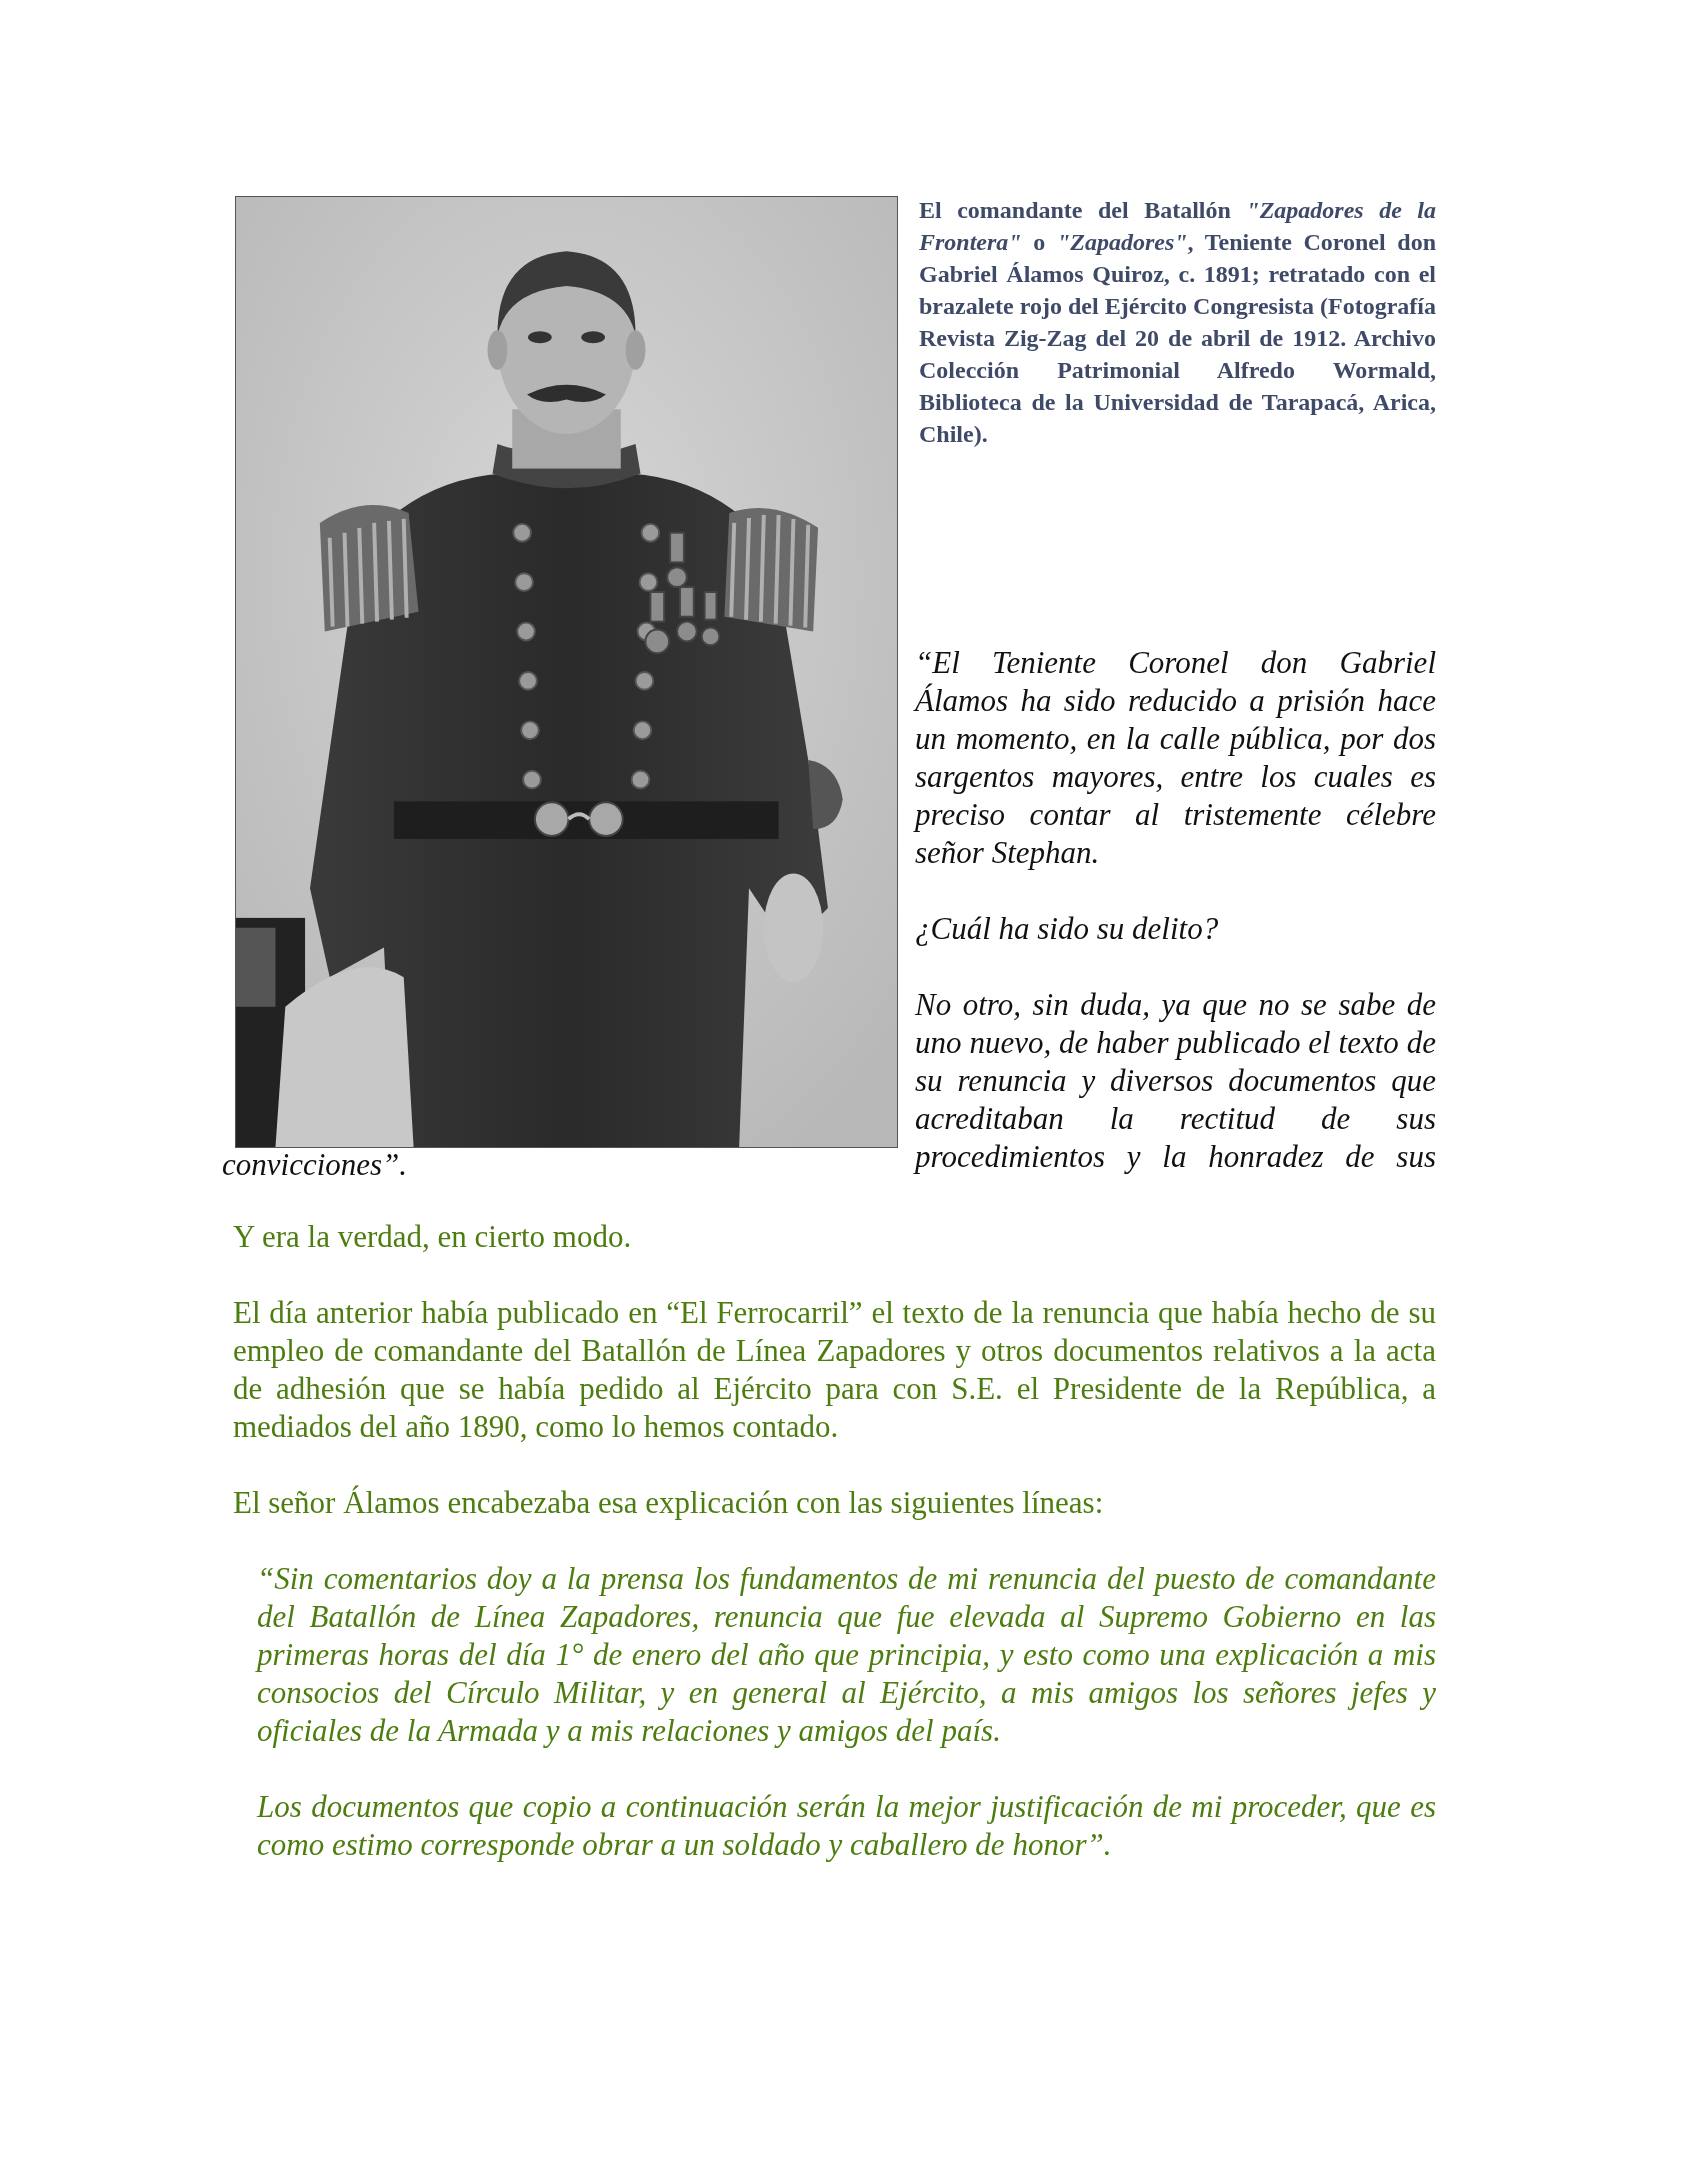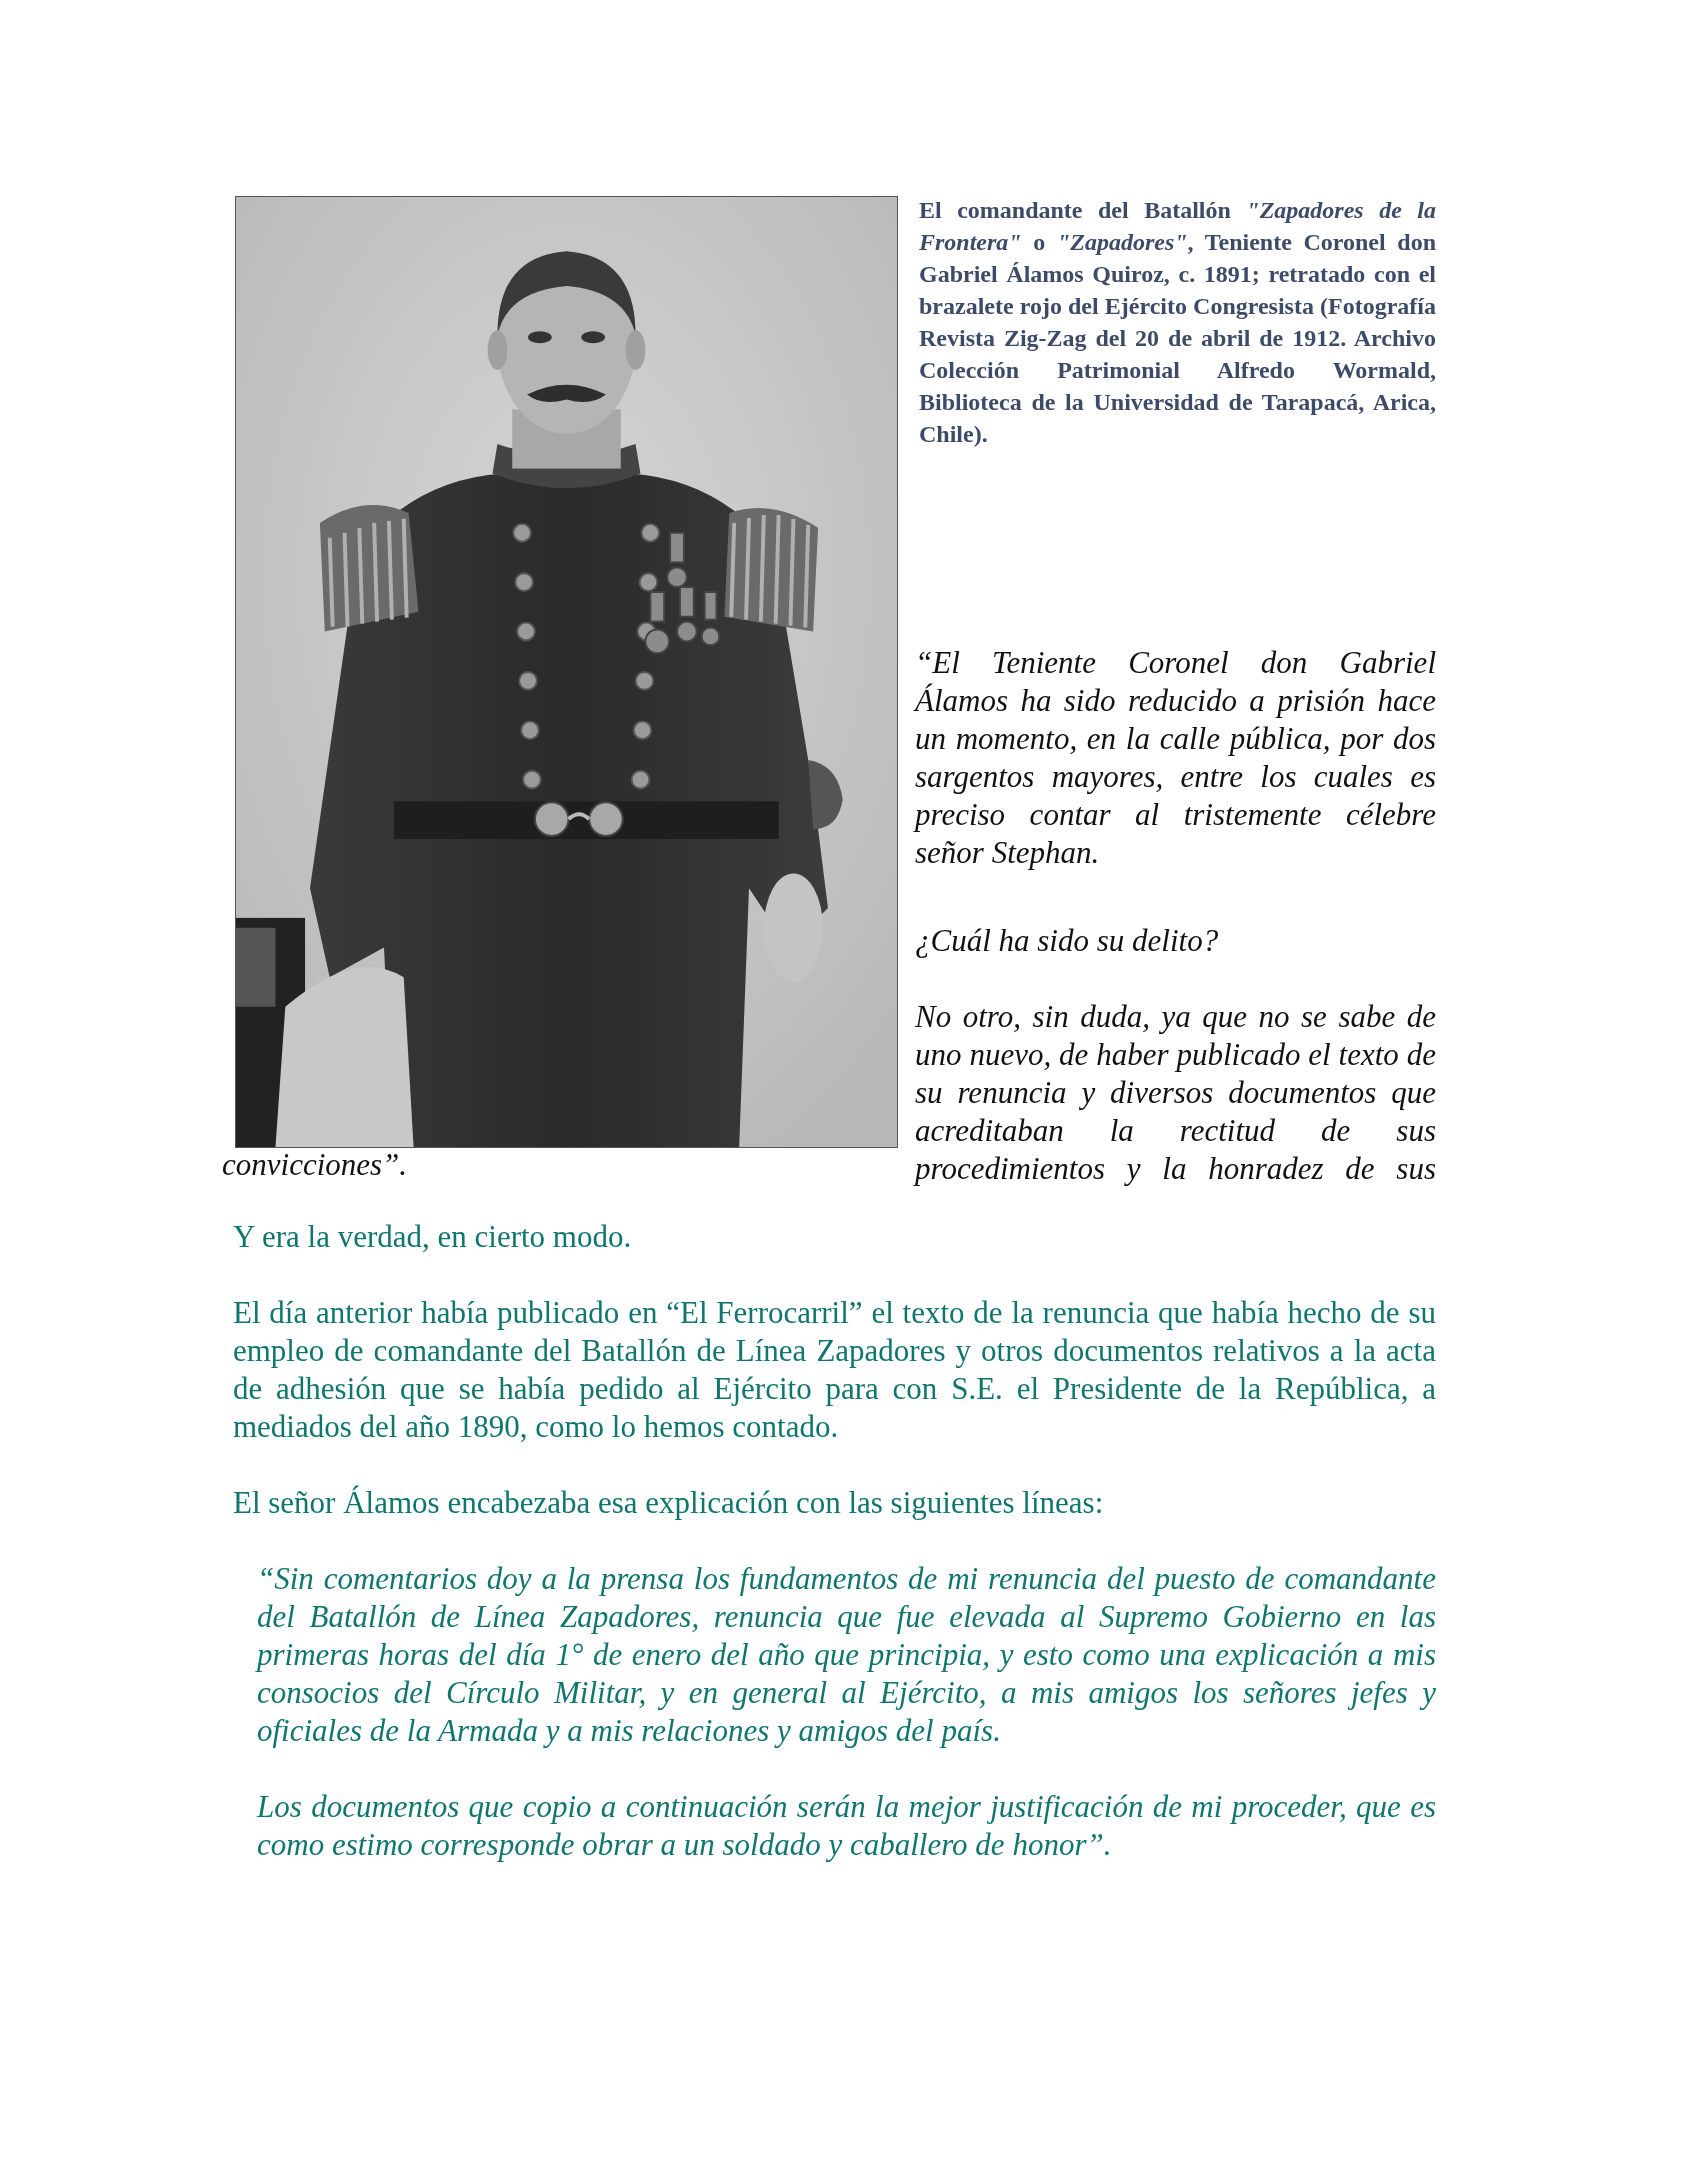--- a/index.html
+++ b/index.html
@@ -19,33 +19,33 @@
     text-align: justify; text-align-last: left;
   }
   .caption .it { font-style: italic; }
 
   .quote {
     position: absolute; left: 915px; top: 644px; width: 521px;
     font-family: "Liberation Serif", serif; font-style: italic;
     font-size: 31px; line-height: 38px; color: #111;
   }
   .quote p { margin: 0; text-align: justify; }
-  .quote p.last { text-align-last: left; margin-top: 12px; }
+  .quote p.last { text-align-last: left; }
   .quote .gap { height: 38px; }
   .quote .j { text-align-last: justify; }
 
   .convicciones {
     position: absolute; left: 222px; top: 1146px;
     font-family: "Liberation Serif", serif; font-style: italic;
     font-size: 31px; line-height: 38px; color: #111;
   }
 
   .body {
     position: absolute; left: 233px; top: 1218px; width: 1203px;
-    font-family: "Liberation Serif", serif; font-size: 31px; line-height: 38px; color: #0f766e;
+    font-family: "Liberation Serif", serif; font-size: 31px; line-height: 38px; color: #4d7c0f;
   }
   .body p { margin: 0 0 38px 0; text-align: justify; }
   .body p.it { font-style: italic; margin-left: 24px; }
 </style>
 </head>
 <body>
 
 <div class="page">
 
   <div class="photo" title="Retrato del Teniente Coronel Gabriel Álamos Quiroz en uniforme militar con medallas">

